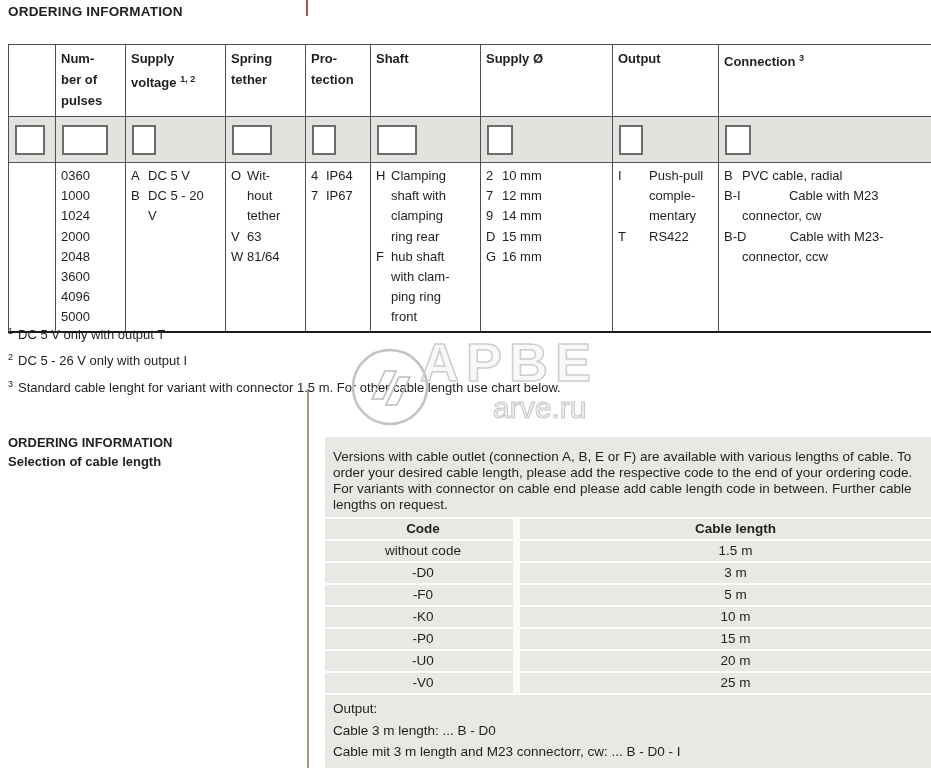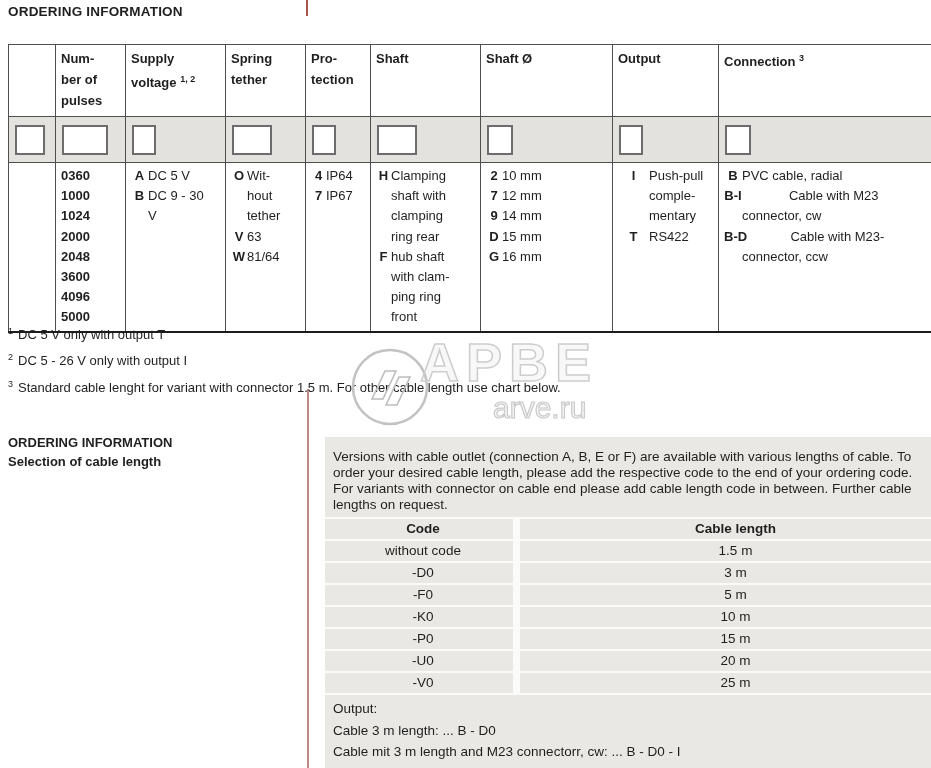--- a/index.html
+++ b/index.html
@@ -28,21 +28,21 @@
   .order-table{position:absolute;left:8px;top:44px;width:923px;border-collapse:collapse;table-layout:fixed;
     font-size:13px;border:1px solid var(--table-border);border-bottom:2px solid #1c1c1c;}
   .order-table th,.order-table td{border:1px solid var(--table-border);vertical-align:top;padding:0;}
   .hdr th{height:65px;font-weight:700;text-align:left;padding:3px 5px;line-height:21px;font-size:13px;}
   .hdr .pre{white-space:pre-line;}
   .hdr sup{font-size:9px;}
   .boxrow td{height:45px;background:var(--box-row-bg);}
   .obox{display:inline-block;height:26px;background:#fff;border:2px solid #6c6c6c;margin:8px 0 0 6px;}
   .content td{height:160px;padding:3px 5px;}
   .ln{display:flex;line-height:20.2px;}
-  .b{font-weight:700;flex:none;text-align:center;}
+  .b{font-weight:400;flex:none;}
   .t{white-space:pre;flex:none;}
   .bw0 .b{min-width:0;}
   .bw15 .b{min-width:15px;}
   .bw16 .b{min-width:16px;}
   .bw17 .b{min-width:17px;}
   .bw18 .b{min-width:18px;}
   .bw31 .b{min-width:31px;}
 
   
   .footnotes{position:absolute;left:8px;top:320px;font-size:13px;}
@@ -98,21 +98,21 @@
       <th><span class="pre">Num-
 ber of
 pulses</span></th>
       <th><span class="pre">Supply
 voltage </span><sup>1, 2</sup></th>
       <th><span class="pre">Spring
 tether</span></th>
       <th><span class="pre">Pro-
 tection</span></th>
       <th><span class="pre">Shaft</span></th>
-      <th><span class="pre">Shaft Ø</span></th>
+      <th><span class="pre">Supply Ø</span></th>
       <th><span class="pre">Output</span></th>
       <th><span class="pre">Connection </span><sup>3</sup></th>
     </tr>
     <tr class="boxrow">
       <td><span class="obox" style="width:26px"></span></td>
       <td><span class="obox" style="width:42px"></span></td>
       <td><span class="obox" style="width:20px"></span></td>
       <td><span class="obox" style="width:36px"></span></td>
       <td><span class="obox" style="width:20px"></span></td>
       <td><span class="obox" style="width:36px"></span></td>
@@ -161,21 +161,21 @@
       </td>
       <td>
         <div class="bw17">
 
         <div class="ln">
                 <span class="b">A</span>
                 <span class="t">DC 5 V</span>
               </div>
               <div class="ln">
                 <span class="b">B</span>
-                <span class="t">DC 9 - 30</span>
+                <span class="t">DC 5 - 20</span>
               </div>
               <div class="ln">
                 <span class="b"></span>
                 <span class="t">V</span>
               </div>
             </div>
       </td>
       <td>
         <div class="bw16">
 

